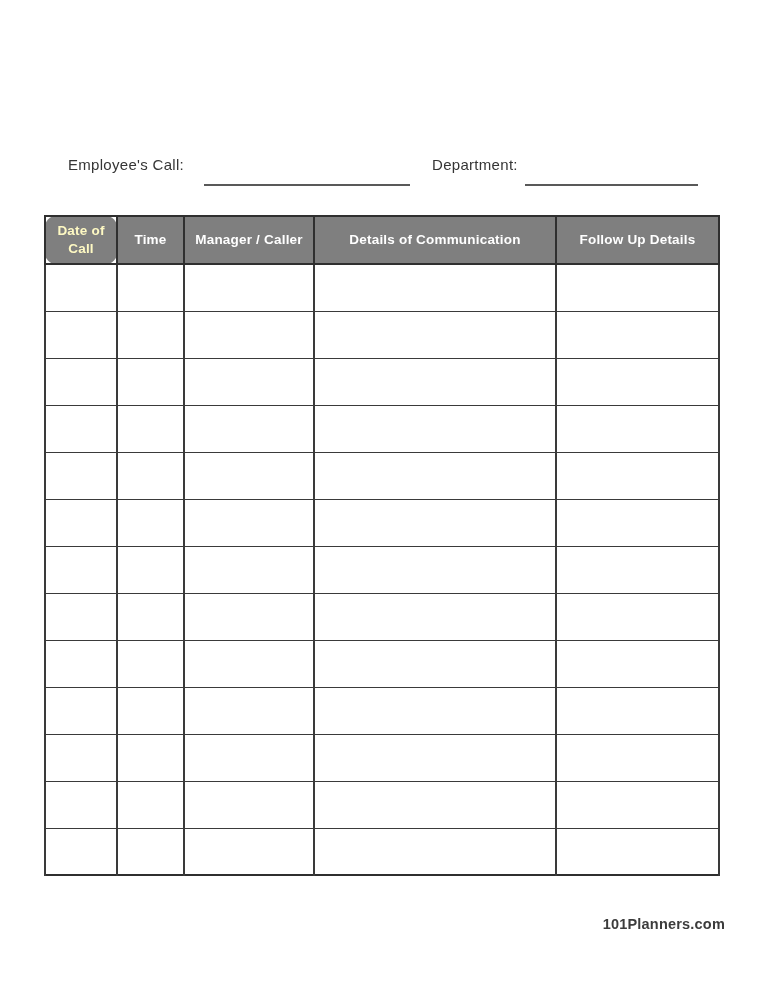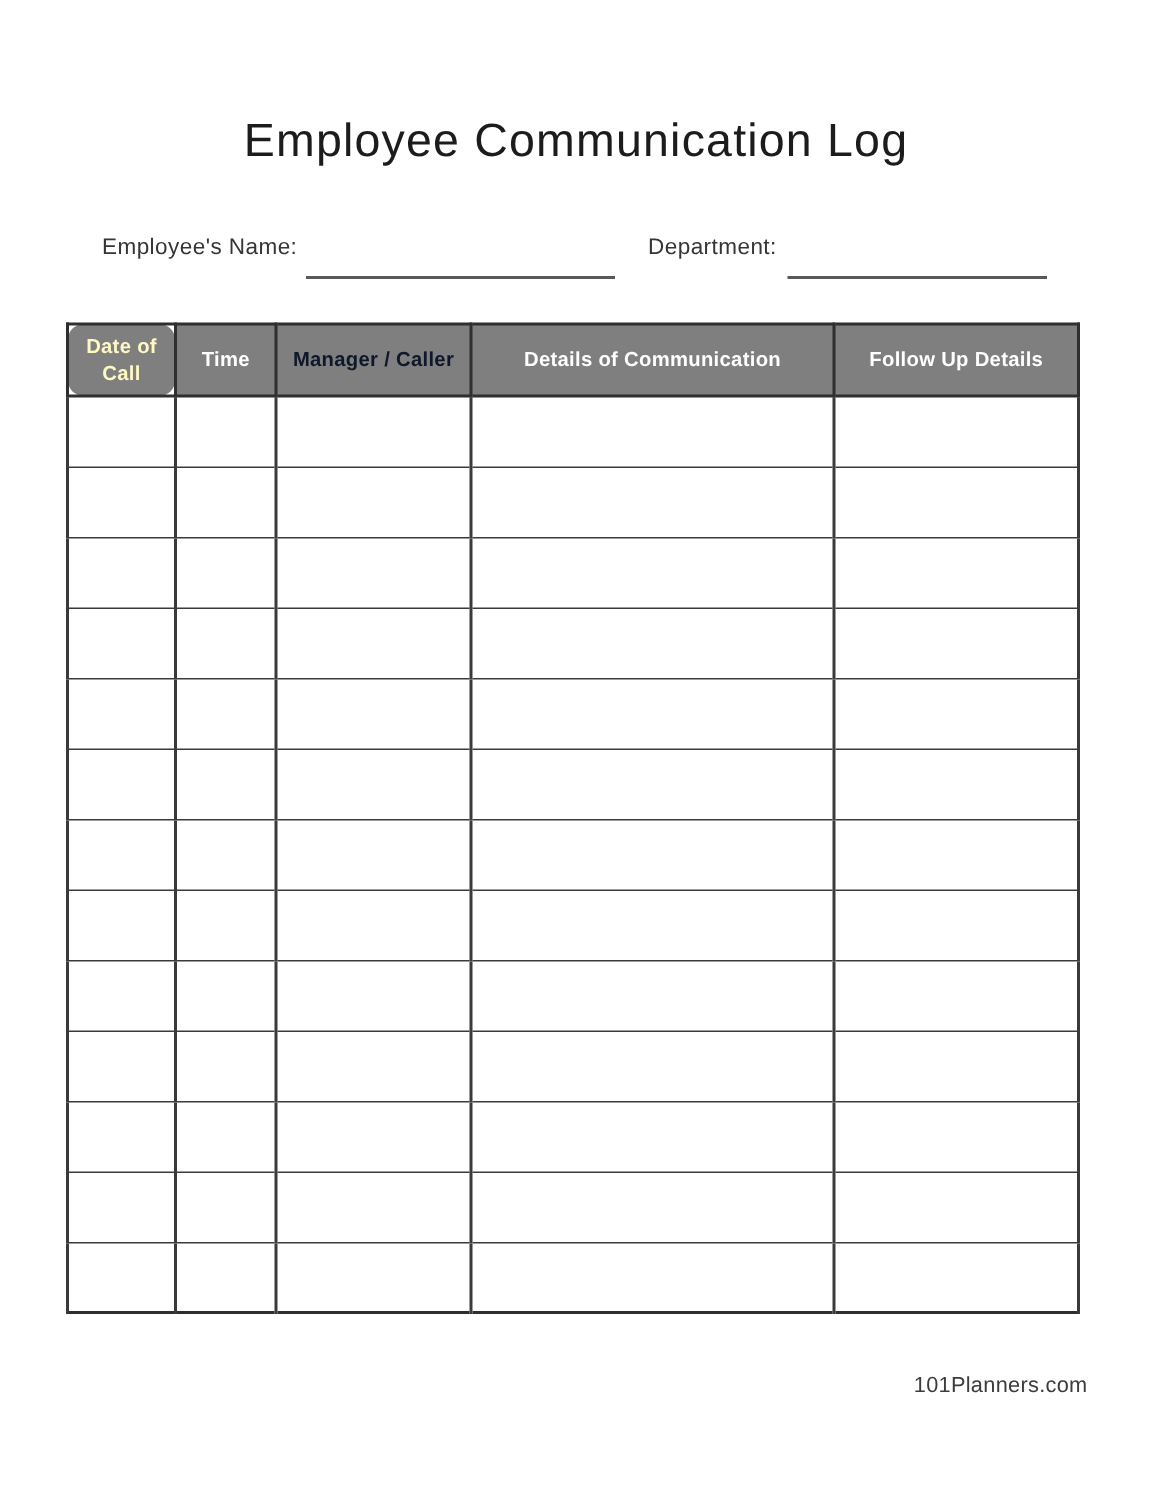--- a/index.html
+++ b/index.html
@@ -88,41 +88,41 @@
   .col-2 { width: 130px; }
   .col-3 { width: 242px; margin-left: 32px; }
   .col-4 { width: 163px; }
   .footer-brand {
     position: absolute;
     top: 916px;
     right: 43px;
     font-size: 14.5px;
     color: #3c3c3c;
     letter-spacing: 0.2px;
+    font-weight: bold;
   }
 </style>
 </head>
 <body>
 
 <div class="page">
 
-  <div class="doc-title">Employee Communication Log</div>
-
-  <div class="field-label label-employee">Employee's Name:</div>
+
+  <div class="field-label label-employee">Employee's Call:</div>
   <div class="fill-line line-employee"></div>
 
   <div class="field-label label-department">Department:</div>
   <div class="fill-line line-department"></div>
 
   <table class="log-table">
     <thead>
       <tr id="header-row">
           <th class="col-0" style="background: rgb(127, 127, 127); color: #fef9c3; border-radius: 11px;">Date of Call</th>
           <th class="col-1" style="background: rgb(127, 127, 127); color: rgb(255, 255, 255);">Time</th>
-          <th class="col-2" style="background: rgb(127, 127, 127); color: #0f172a;">Manager / Caller</th>
+          <th class="col-2" style="background: rgb(127, 127, 127); color: #ffffff;">Manager / Caller</th>
           <th class="col-3" style="background: rgb(127, 127, 127); color: rgb(255, 255, 255);">Details of Communication</th>
           <th class="col-4" style="background: rgb(127, 127, 127); color: rgb(255, 255, 255);">Follow Up Details</th>
         </tr>
     </thead>
     <tbody id="table-body">
         <tr>
           <td class="col-0"></td>
           <td class="col-1"></td>
           <td class="col-2"></td>
           <td class="col-3"></td>

